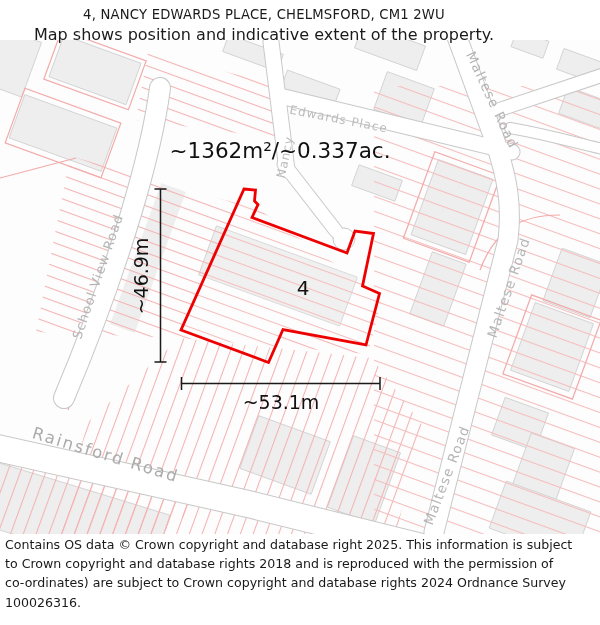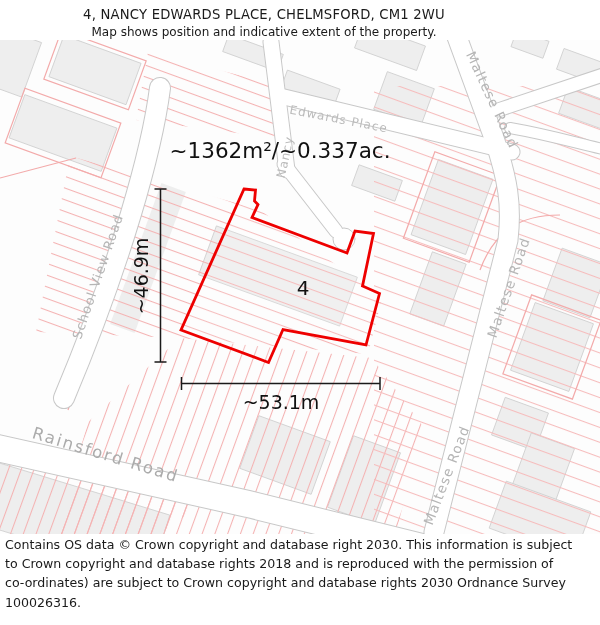--- a/index.html
+++ b/index.html
@@ -4,21 +4,21 @@
 <style>
   html,body{margin:0;padding:0;}
   body{
     width:600px;height:625px;position:relative;overflow:hidden;
     background:#ffffff;
     font-family:"DejaVu Sans","Liberation Sans",sans-serif;
     color:#1a1a1a;
   }
   .header{position:absolute;top:0;left:0;width:528px;text-align:center;z-index:5;}
   .header .title{font-size:13.2px;padding-top:7px;letter-spacing:.2px;}
-  .header .subtitle{font-size:12px;padding-top:3px;}
+  .header .subtitle{font-size:16px;padding-top:3px;}
   .map-wrap{position:absolute;top:40px;left:0;width:600px;height:494px;z-index:1;}
   .footer{
     position:absolute;top:535px;left:5px;width:592px;z-index:5;
     font-size:12.6px;line-height:19.2px;background:#ffffff;
   }
   svg text{font-family:"DejaVu Sans","Liberation Sans",sans-serif;}
   .roadlbl{fill:#b5b5b5;}
   .dimtxt{fill:#111111;}
 </style>
 </head>
@@ -133,17 +133,17 @@
   <g class="dimtxt" text-anchor="middle" fill="#111111">
     <text x="280" y="158" font-size="21.5px">~1362m²/~0.337ac.</text>
     <text x="303" y="295" font-size="20px">4</text>
     <text x="281" y="409" font-size="19px">~53.1m</text>
     <text transform="translate(141,276) rotate(-90)" dy="0.35em" font-size="19px">~46.9m</text>
   </g>
 </svg>
 </div>
 
 <div class="footer">
-  <div>Contains OS data © Crown copyright and database right 2030. This information is subject</div>
+  <div>Contains OS data © Crown copyright and database right 2025. This information is subject</div>
   <div>to Crown copyright and database rights 2018 and is reproduced with the permission of</div>
-  <div>co-ordinates) are subject to Crown copyright and database rights 2030 Ordnance Survey</div>
+  <div>co-ordinates) are subject to Crown copyright and database rights 2024 Ordnance Survey</div>
   <div>100026316.</div>
 </div>
 
 </body></html>

